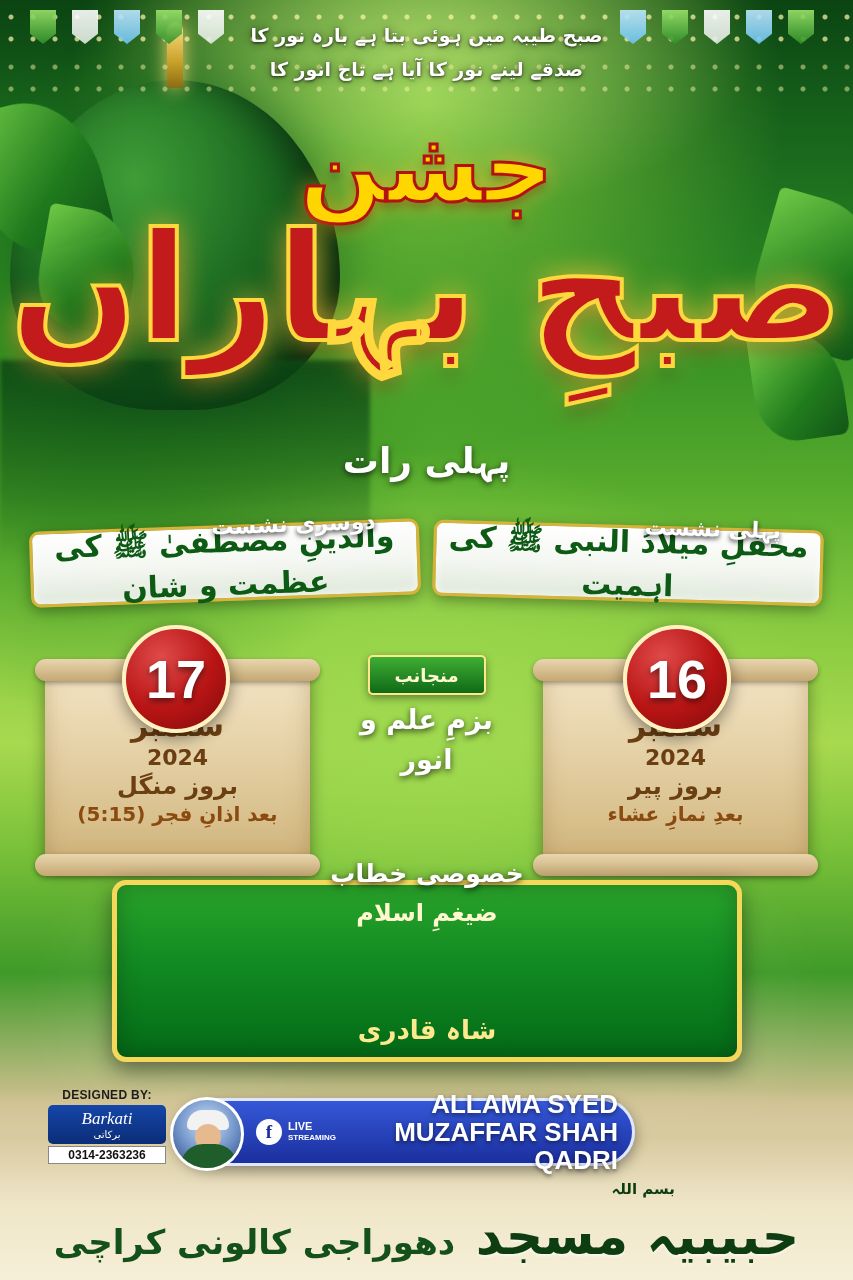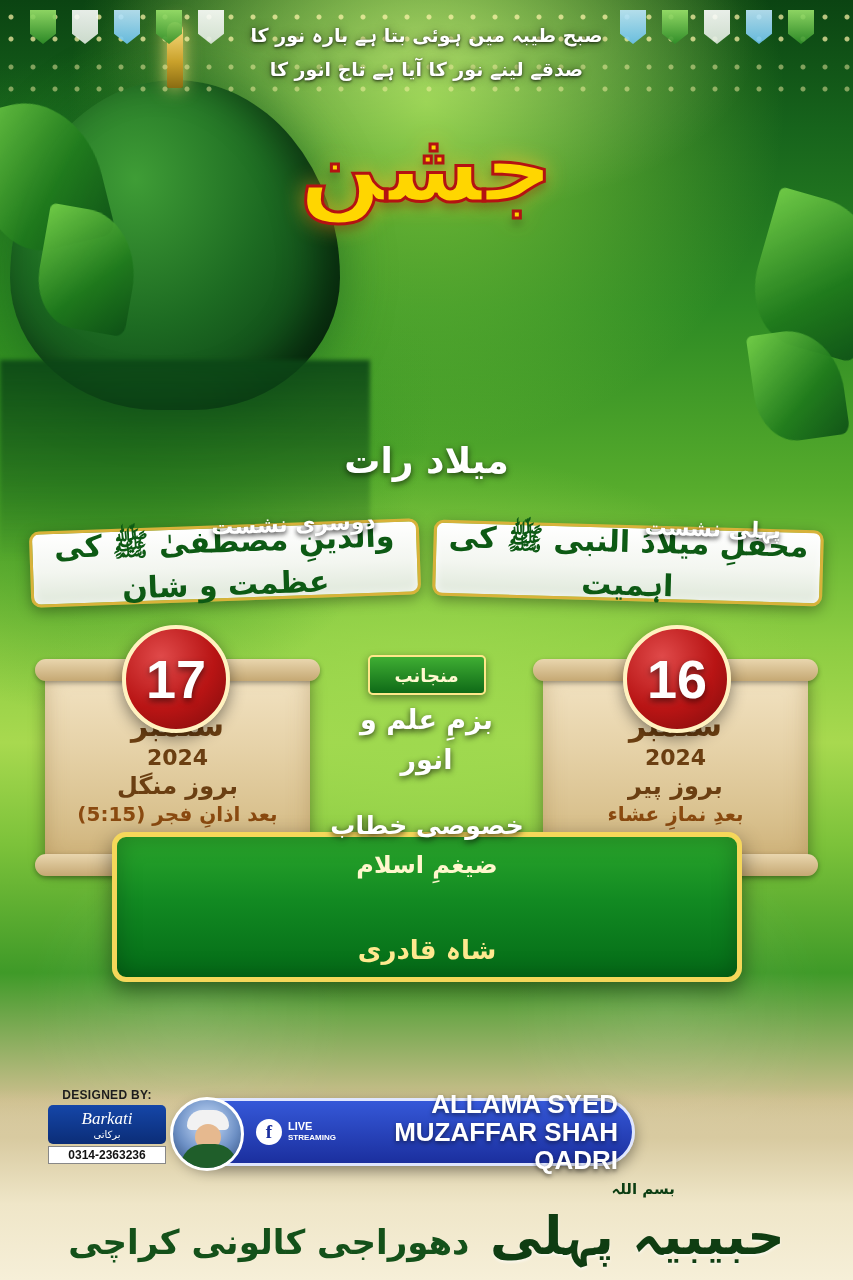--- a/index.html
+++ b/index.html
@@ -189,21 +189,21 @@
   }
   .mid-text {
     position: absolute; left: 50%; top: 700px; transform: translateX(-50%);
     width: 190px; text-align: center; z-index: 8;
     color: #ffffff; font-size: 27px; font-weight: bold; line-height: 40px;
     text-shadow: 0 2px 6px rgba(0,0,0,.75);
   }
 
   
   .speaker-panel {
-    position: absolute; left: 112px; top: 832px; width: 630px; height: 150px; z-index: 8;
+    position: absolute; left: 112px; top: 880px; width: 630px; height: 182px; z-index: 8;
     background: linear-gradient(180deg, #2aa52b 0%, #128a22 45%, #046b17 100%);
     border: 5px solid #f5d75a;
     border-radius: 14px;
     box-shadow: 0 8px 22px rgba(0,0,0,.45), inset 0 0 25px rgba(0,0,0,.25);
   }
   .khitab {
     position: absolute; top: -26px; left: 50%; transform: translateX(-50%);
     color: #ffffff; font-size: 25px; font-weight: bold;
     text-shadow: 0 2px 6px rgba(0,0,0,.8); white-space: nowrap;
   }
@@ -324,22 +324,23 @@
     <div class="flag-hang green" style="left:788px;"></div>
   </div>
 
   <div class="top-couplet urdu">
     <div>صبح طیبہ میں ہوئی بتا ہے بارہ نور کا</div>
     <div>صدقے لینے نور کا آیا ہے تاج انور کا</div>
   </div>
 
   <div class="main-title">
     <div class="jashn urdu">جشن</div>
-  </div>
-  <div class="bari-raat urdu">میلاد رات</div>
+    <div class="subah urdu">صبحِ بہاراں</div>
+  </div>
+  <div class="bari-raat urdu">پہلی رات</div>
 
   <div class="session-row">
     <div class="session right">
       <span class="session-label urdu">پہلی نشست</span>
       <span class="session-text urdu">محفلِ میلادُ النبی ﷺ کی اہمیت</span>
     </div>
     <div class="session left">
       <span class="session-label urdu">دوسری نشست</span>
       <span class="session-text urdu">والدینِ مصطفیٰ ﷺ کی عظمت و شان</span>
     </div>
@@ -397,16 +398,16 @@
     </div>
     <div class="live-names">
       <div>ALLAMA SYED</div>
       <div>MUZAFFAR SHAH QADRI</div>
     </div>
   </div>
 
   <div class="footer">
     <div class="crest urdu">بسم اللہ</div>
     <span class="mosque-loc urdu">دھوراجی کالونی کراچی</span>
-    <span class="mosque-name urdu">حبیبیہ پہلی</span>
+    <span class="mosque-name urdu">حبیبیہ مسجد</span>
   </div>
 
 </div>
 
 </body></html>

